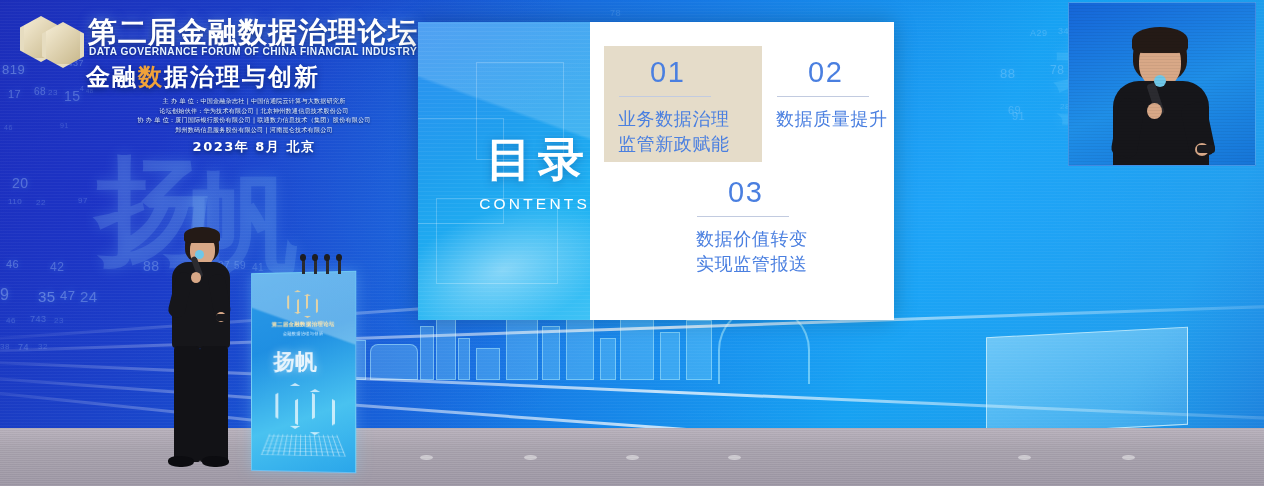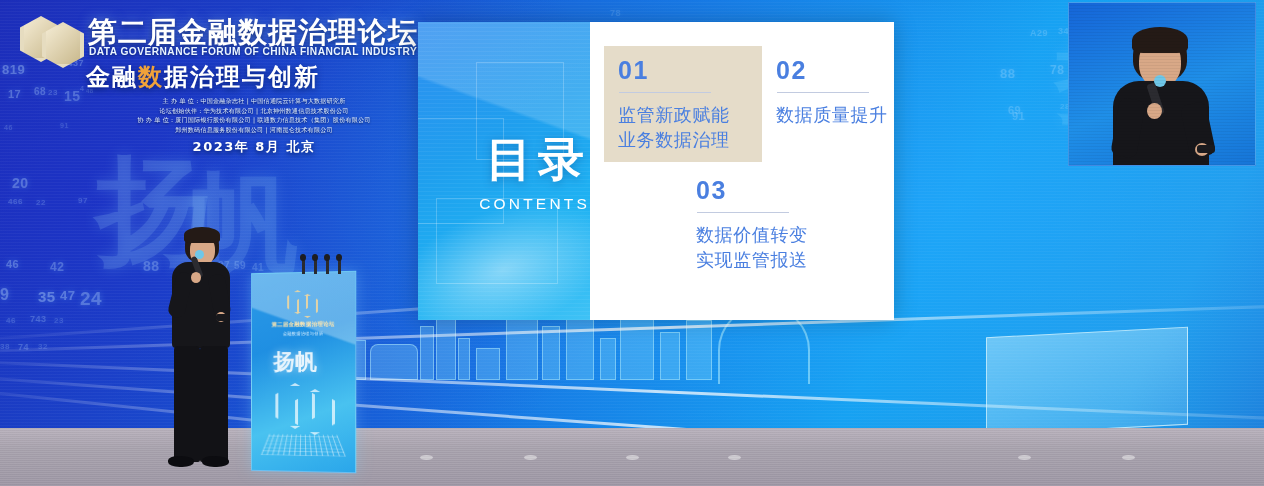--- a/index.html
+++ b/index.html
@@ -32,21 +32,21 @@
   .ray{position:absolute;left:-6%;height:3px;width:118%;
     background:linear-gradient(90deg,rgba(255,255,255,0),rgba(255,255,255,.75),rgba(255,255,255,0));
     transform-origin:left center;}
   .bldg{position:absolute;bottom:44px;background:rgba(140,225,255,.30);
     border:1px solid rgba(190,245,255,.45);}
   .arch{position:absolute;bottom:44px;width:88px;height:76px;
     border:2px solid rgba(190,245,255,.5);border-bottom:none;
     border-radius:44px 44px 0 0;}
 
   
-  .num{position:absolute;color:rgba(190,225,255,.55);font-weight:700;
+  .num{position:absolute;color:rgba(190,225,255,.55);font-weight:400;
     letter-spacing:.5px;text-shadow:0 0 6px rgba(120,190,255,.55);}
 
   
   .brush{position:absolute;color:rgba(175,235,255,.42);font-weight:700;
     font-family:"DejaVu Sans",sans-serif;pointer-events:none;
     text-shadow:0 0 14px rgba(140,220,255,.5);}
 
   
   .banner{position:absolute;left:0;top:0;width:414px;height:172px;}
   .logo-mark{position:absolute;left:18px;top:10px;width:64px;height:58px;}
@@ -93,22 +93,22 @@
   .slide-left .glow{position:absolute;left:-30px;bottom:-10px;width:230px;height:120px;
     background:radial-gradient(closest-side,rgba(255,255,255,.45),rgba(255,255,255,0));
     transform:rotate(-18deg);}
   .mulu{position:relative;font-size:46px;font-weight:700;color:#fff;letter-spacing:6px;
     font-family:"DejaVu Sans",sans-serif;text-shadow:0 2px 8px rgba(0,60,130,.35);}
   .contents{position:relative;margin-top:4px;font-size:15.5px;color:#fff;
     letter-spacing:3.2px;}
 
   .slide-right{position:relative;flex:1;background:#fff;}
   .toc-item{position:absolute;}
-  .toc-num{font-size:25px;color:#4a7fe0;letter-spacing:1.5px;line-height:1;
-    font-weight:700;}
+  .toc-num{font-size:29px;color:#4a7fe0;letter-spacing:1.5px;line-height:1;
+    font-weight:400;margin-left:32px;}
   .toc-rule{width:92px;height:1px;background:#c2cbe0;margin:9px 0 9px 1px;}
   .toc-text{font-size:18px;color:#4a7fe0;line-height:25px;letter-spacing:.6px;
     font-family:"DejaVu Sans",sans-serif;white-space:nowrap;}
   .toc-hl{position:absolute;background:#e5dcc9;}
 
   
   .video{position:absolute;right:8px;top:2px;width:186px;height:162px;overflow:hidden;
     background:linear-gradient(160deg,#1565d8,#1f8fe8 55%,#1675d8);
     border:1px solid rgba(200,235,255,.25);}
   .video:after{content:"";position:absolute;inset:0;
@@ -174,29 +174,29 @@
       <div class="num" style="left: 62px; top: 58px; font-size: 9px; opacity: 0.55;">6437</div>
       <div class="num" style="left: 8px; top: 88px; font-size: 11px; opacity: 0.6;">17</div>
       <div class="num" style="left: 34px; top: 86px; font-size: 10px; opacity: 0.55;">68</div>
       <div class="num" style="left: 48px; top: 88px; font-size: 8px; opacity: 0.45;">23</div>
       <div class="num" style="left: 64px; top: 88px; font-size: 14px; opacity: 0.55;">15</div>
       <div class="num" style="left: 80px; top: 85px; font-size: 7px; opacity: 0.4;">4</div>
       <div class="num" style="left: 86px; top: 88px; font-size: 6px; opacity: 0.4;">48</div>
       <div class="num" style="left: 4px; top: 124px; font-size: 7px; opacity: 0.35;">46</div>
       <div class="num" style="left: 60px; top: 122px; font-size: 7px; opacity: 0.35;">91</div>
       <div class="num" style="left: 12px; top: 175px; font-size: 14px; opacity: 0.6;">20</div>
-      <div class="num" style="left: 8px; top: 197px; font-size: 8px; opacity: 0.45;">466</div>
+      <div class="num" style="left: 8px; top: 197px; font-size: 8px; opacity: 0.45;">110</div>
       <div class="num" style="left: 36px; top: 198px; font-size: 8px; opacity: 0.4;">22</div>
       <div class="num" style="left: 78px; top: 196px; font-size: 8px; opacity: 0.4;">97</div>
       <div class="num" style="left: 6px; top: 258px; font-size: 11px; opacity: 0.6;">46</div>
       <div class="num" style="left: 50px; top: 260px; font-size: 12px; opacity: 0.55;">42</div>
       <div class="num" style="left: 0px; top: 286px; font-size: 16px; opacity: 0.65;">9</div>
       <div class="num" style="left: 38px; top: 288px; font-size: 15px; opacity: 0.7;">35</div>
       <div class="num" style="left: 60px; top: 288px; font-size: 13px; opacity: 0.65;">47</div>
-      <div class="num" style="left: 80px; top: 288px; font-size: 19px; opacity: 0.6;">24</div>
+      <div class="num" style="left: 80px; top: 288px; font-size: 15px; opacity: 0.6;">24</div>
       <div class="num" style="left: 6px; top: 316px; font-size: 8px; opacity: 0.4;">46</div>
       <div class="num" style="left: 30px; top: 314px; font-size: 9px; opacity: 0.45;">743</div>
       <div class="num" style="left: 54px; top: 316px; font-size: 8px; opacity: 0.35;">23</div>
       <div class="num" style="left: 0px; top: 342px; font-size: 8px; opacity: 0.4;">38</div>
       <div class="num" style="left: 18px; top: 342px; font-size: 9px; opacity: 0.45;">74</div>
       <div class="num" style="left: 38px; top: 342px; font-size: 8px; opacity: 0.35;">32</div>
       <div class="num" style="left: 143px; top: 258px; font-size: 14px; opacity: 0.55;">88</div>
       <div class="num" style="left: 218px; top: 260px; font-size: 10px; opacity: 0.45;">27</div>
       <div class="num" style="left: 234px; top: 260px; font-size: 10px; opacity: 0.45;">59</div>
       <div class="num" style="left: 252px; top: 262px; font-size: 10px; opacity: 0.4;">41</div>
@@ -286,22 +286,22 @@
       <div class="contents">CONTENTS</div>
     </div>
 
     <div class="slide-right">
 
       <div class="toc-hl" style="left:14px;top:24px;width:158px;height:116px;"></div>
 
       <div class="toc-item" style="left:28px;top:36px;">
         <div class="toc-num">01</div>
         <div class="toc-rule"></div>
+        <div class="toc-text">业务数据治理</div>
         <div class="toc-text">监管新政赋能</div>
-        <div class="toc-text">业务数据治理</div>
       </div>
 
       <div class="toc-item" style="left:186px;top:36px;">
         <div class="toc-num">02</div>
         <div class="toc-rule"></div>
         <div class="toc-text">数据质量提升</div>
       </div>
 
       <div class="toc-item" style="left:106px;top:156px;">
         <div class="toc-num">03</div>

